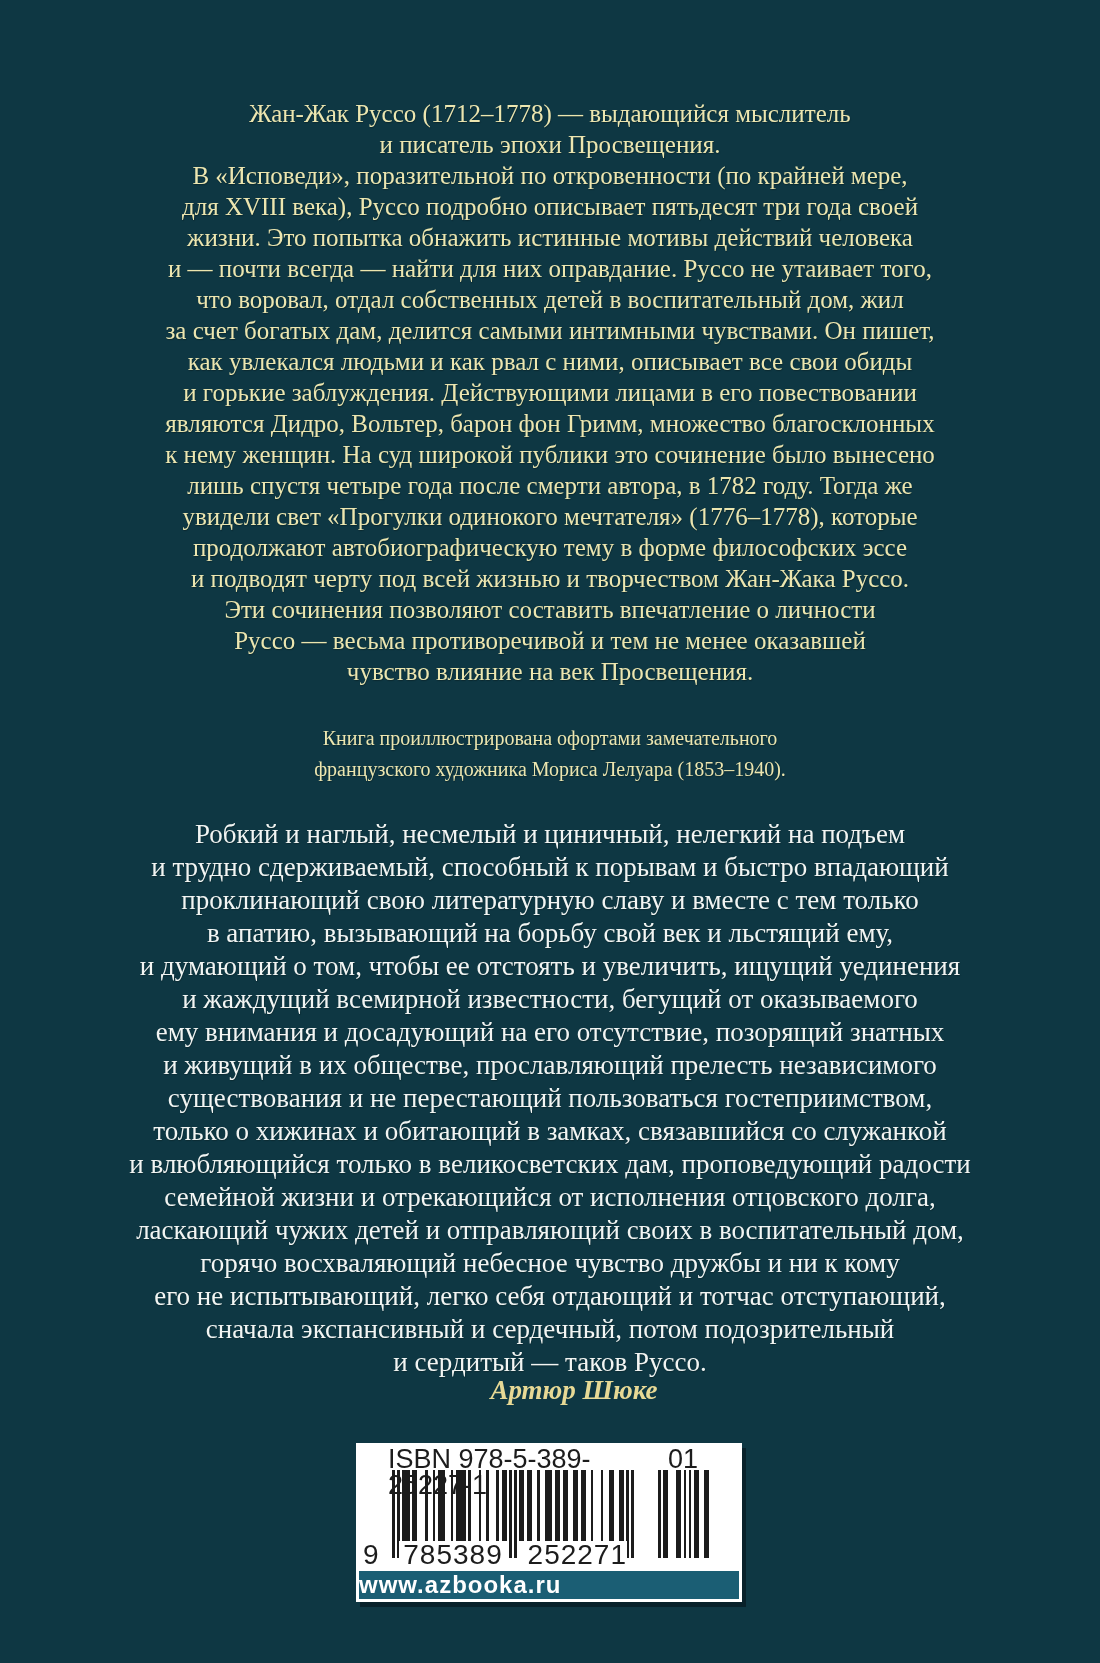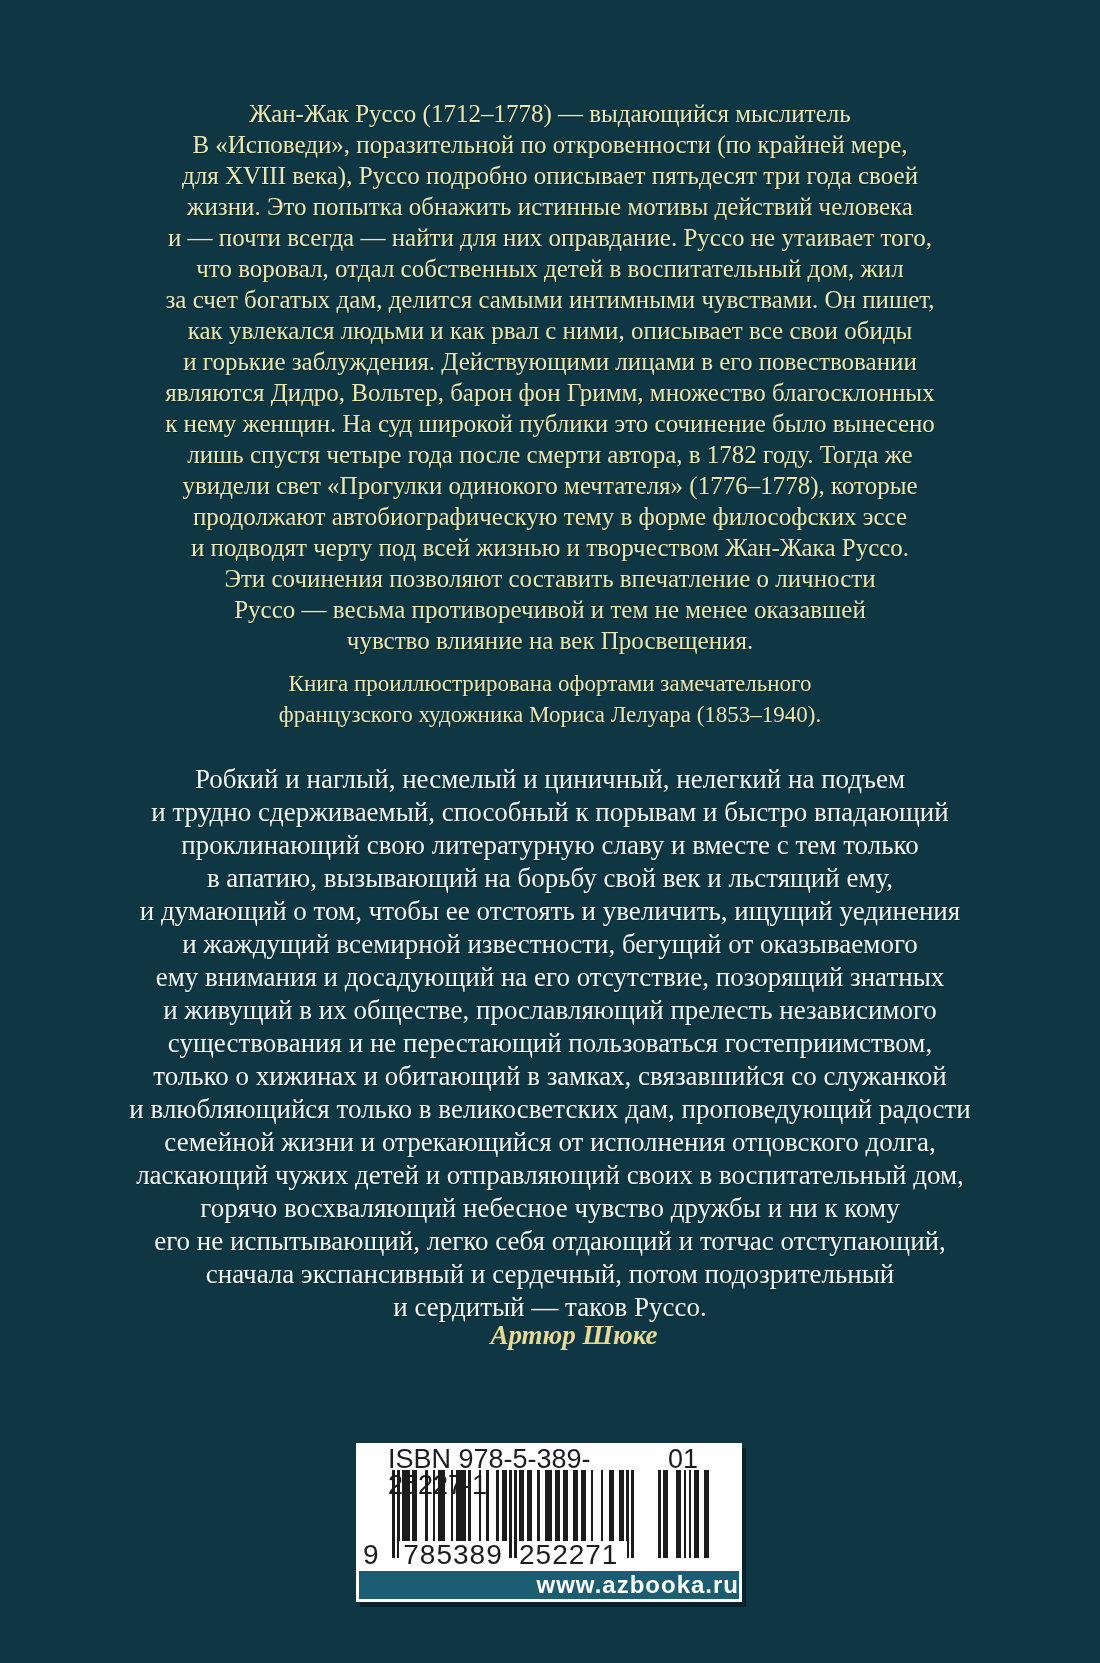--- a/index.html
+++ b/index.html
@@ -10,21 +10,21 @@
   body{
     width:1100px;height:1663px;overflow:hidden;position:relative;
     background:var(--bg);
     font-family:"Liberation Serif",serif;
   }
   .cover{position:absolute;inset:0;}
   .para{text-align:center;}
   .para .tline{white-space:nowrap;}
   .p1{padding-top:98px;font-size:25px;line-height:31px;color:var(--cream);
       text-shadow:0.5px 0.5px 1px rgba(5,15,12,.35);}
-  .p2{margin-top:12px;font-size:23px;line-height:31px;color:var(--cream);
+  .p2{margin-top:36px;font-size:20px;line-height:31px;color:var(--cream);
       text-shadow:0.5px 0.5px 1px rgba(5,15,12,.35);}
   .p3{margin-top:33px;font-size:27px;line-height:33px;color:var(--white-text);
       text-shadow:0.5px 0.5px 1px rgba(5,15,12,.3);}
   .signature{margin-top:-6px;text-align:center;font-size:27px;line-height:34px;
       font-weight:bold;font-style:italic;color:var(--gold);padding-left:48px;}
   
   .barcode-box{
     position:absolute;left:356px;top:1443px;width:386px;height:159px;
     background:#ffffff;box-shadow:4px 5px 0 rgba(3,16,21,.55);
   }
@@ -35,35 +35,36 @@
   }
   .bars-area{position:absolute;top:27px;left:0;right:0;height:100px;}
   .ean13{position:absolute;left:36px;top:0;width:242px;height:88px;}
   .ean2{position:absolute;left:302px;top:0;width:51px;height:88px;}
   .digits{
     position:absolute;left:36px;top:71px;width:242px;height:27px;
     font-family:"Liberation Sans",sans-serif;font-size:28px;line-height:27px;color:var(--ink);
   }
   .d9{position:absolute;left:-29px;}
   .g1{position:absolute;left:7px;width:108px;background:#fff;text-align:center;letter-spacing:1px;}
-  .g2{position:absolute;left:127px;width:108px;background:#fff;text-align:left;letter-spacing:1px;}
+  .g2{position:absolute;left:127px;width:108px;background:#fff;text-align:right;letter-spacing:1px;}
   .site-band{
     position:absolute;left:3px;right:3px;bottom:3px;height:28px;
-    background:var(--band);display:flex;align-items:center;justify-content:flex-end;
+    background:var(--band);display:flex;align-items:center;justify-content:flex-start;
     font-family:"Liberation Sans",sans-serif;font-weight:bold;font-size:24px;
     letter-spacing:1px;color:#ffffff;
   }
 </style>
 </head>
 <body>
 
 <div class="cover">
 
   <div class="para p1">
       <div class="tline">Жан-Жак Руссо (1712–1778) — выдающийся мыслитель</div>
+      <div class="tline">и писатель эпохи Просвещения.</div>
       <div class="tline">В «Исповеди», поразительной по откровенности (по крайней мере,</div>
       <div class="tline">для XVIII века), Руссо подробно описывает пятьдесят три года своей</div>
       <div class="tline">жизни. Это попытка обнажить истинные мотивы действий человека</div>
       <div class="tline">и — почти всегда — найти для них оправдание. Руссо не утаивает того,</div>
       <div class="tline">что воровал, отдал собственных детей в воспитательный дом, жил</div>
       <div class="tline">за счет богатых дам, делится самыми интимными чувствами. Он пишет,</div>
       <div class="tline">как увлекался людьми и как рвал с ними, описывает все свои обиды</div>
       <div class="tline">и горькие заблуждения. Действующими лицами в его повествовании</div>
       <div class="tline">являются Дидро, Вольтер, барон фон Гримм, множество благосклонных</div>
       <div class="tline">к нему женщин. На суд широкой публики это сочинение было вынесено</div>

